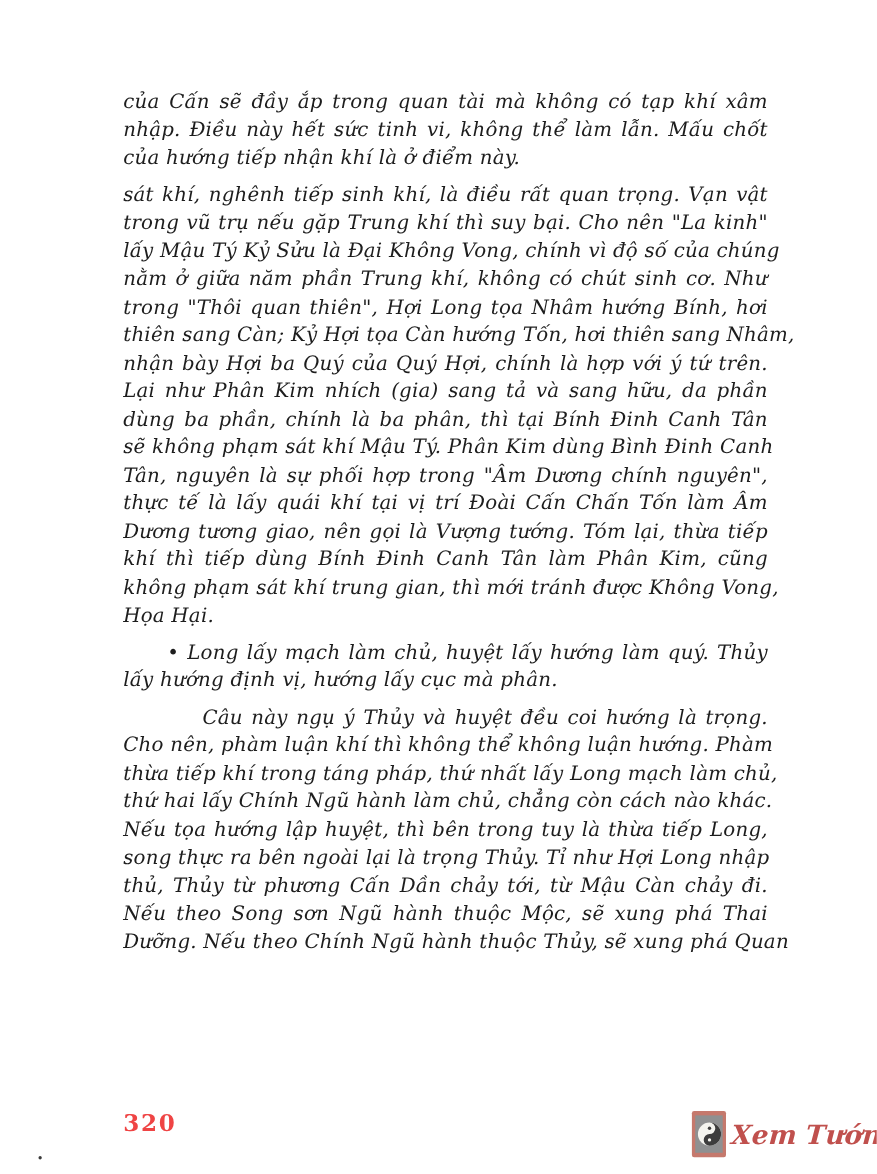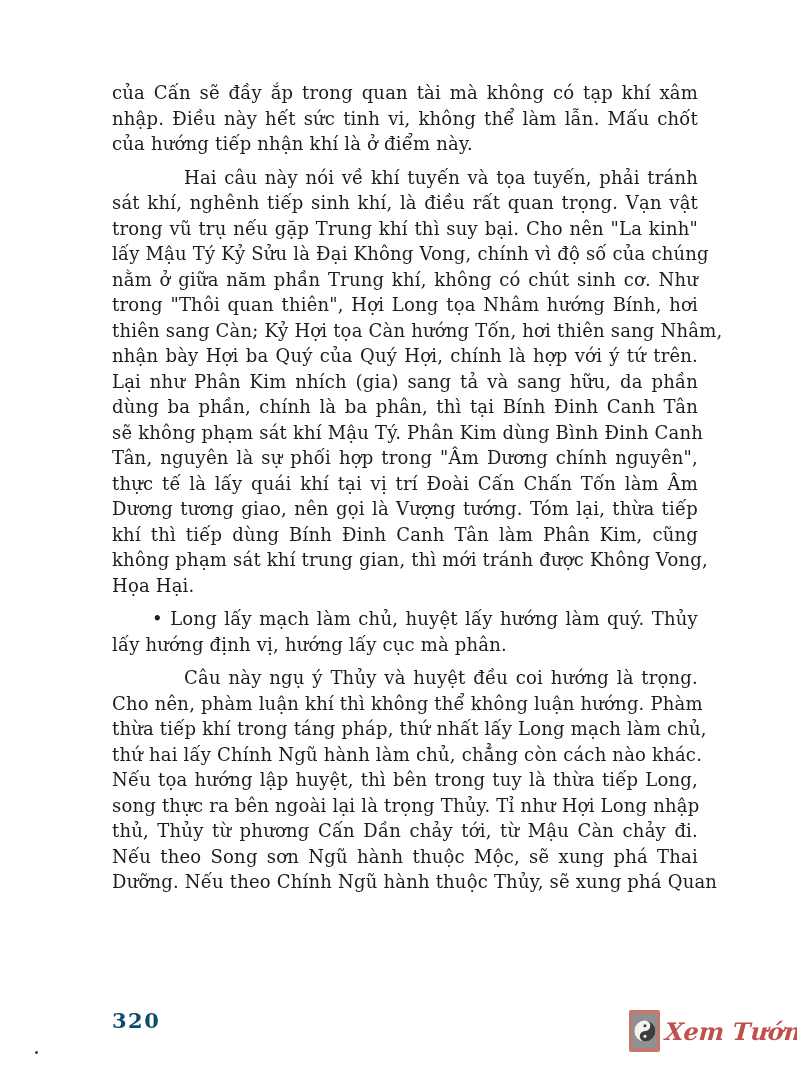--- a/index.html
+++ b/index.html
@@ -31,38 +31,39 @@
   .line {
     font-size: 18px;
     line-height: 25.5px;
     height: 25.5px;
     color: #1d1d1d;
     text-align: justify;
     text-align-last: justify;
     text-justify: inter-word;
     white-space: nowrap;
     letter-spacing: 0.2px;
+    font-style: italic;
   }
   .line.lastline {
     text-align-last: left;
   }
   .line.first-bullet {
     text-indent: 40px;
   }
   .line.first-large {
     text-indent: 72px;
   }
   .page-number {
     position: absolute;
     left: 112px;
     top: 1008px;
     font-size: 21px;
     font-weight: 600;
     letter-spacing: 1.5px;
-    color: #0c4a6e;
+    color: #ef4444;
   }
   .stray-dot {
     position: absolute;
     left: 35px;
     top: 1051px;
     width: 3px;
     height: 3px;
     border-radius: 50%;
     background: #3a3a3a;
   }
@@ -112,21 +113,20 @@
 
 <div class="scan-page">
 
   <div class="text-block">
       <div class="para body">
         <div class="line">của Cấn sẽ đầy ắp trong quan tài mà không có tạp khí xâm</div>
         <div class="line">nhập. Điều này hết sức tinh vi, không thể làm lẫn. Mấu chốt</div>
         <div class="line lastline">của hướng tiếp nhận khí là ở điểm này.</div>
       </div>
       <div class="para body">
-        <div class="line first-large">Hai câu này nói về khí tuyến và tọa tuyến, phải tránh</div>
         <div class="line">sát khí, nghênh tiếp sinh khí, là điều rất quan trọng. Vạn vật</div>
         <div class="line">trong vũ trụ nếu gặp Trung khí thì suy bại. Cho nên "La kinh"</div>
         <div class="line">lấy Mậu Tý Kỷ Sửu là Đại Không Vong, chính vì độ số của chúng</div>
         <div class="line">nằm ở giữa năm phần Trung khí, không có chút sinh cơ. Như</div>
         <div class="line">trong "Thôi quan thiên", Hợi Long tọa Nhâm hướng Bính, hơi</div>
         <div class="line">thiên sang Càn; Kỷ Hợi tọa Càn hướng Tốn, hơi thiên sang Nhâm,</div>
         <div class="line">nhận bày Hợi ba Quý của Quý Hợi, chính là hợp với ý tứ trên.</div>
         <div class="line">Lại như Phân Kim nhích (gia) sang tả và sang hữu, da phần</div>
         <div class="line">dùng ba phần, chính là ba phân, thì tại Bính Đinh Canh Tân</div>
         <div class="line">sẽ không phạm sát khí Mậu Tý. Phân Kim dùng Bình Đinh Canh</div>

